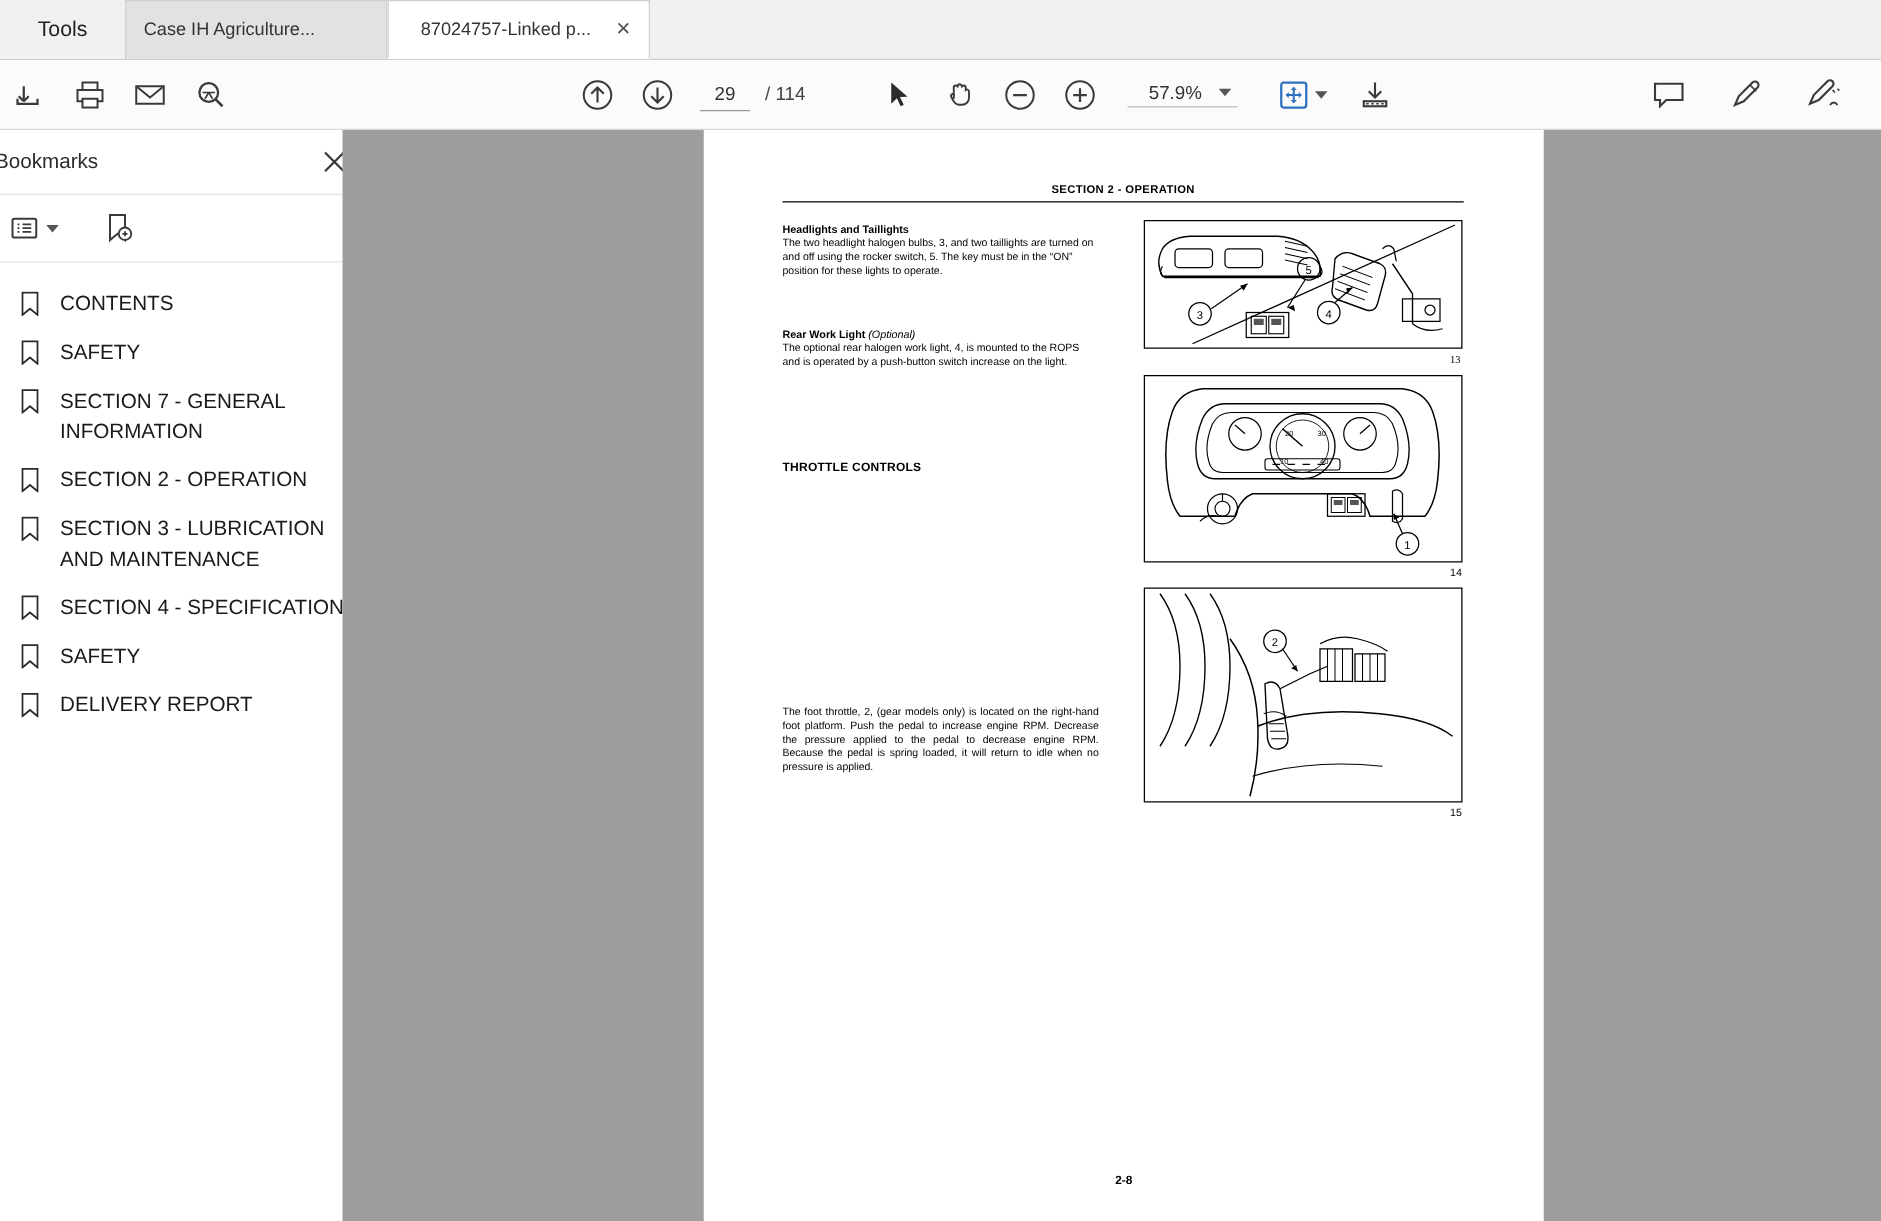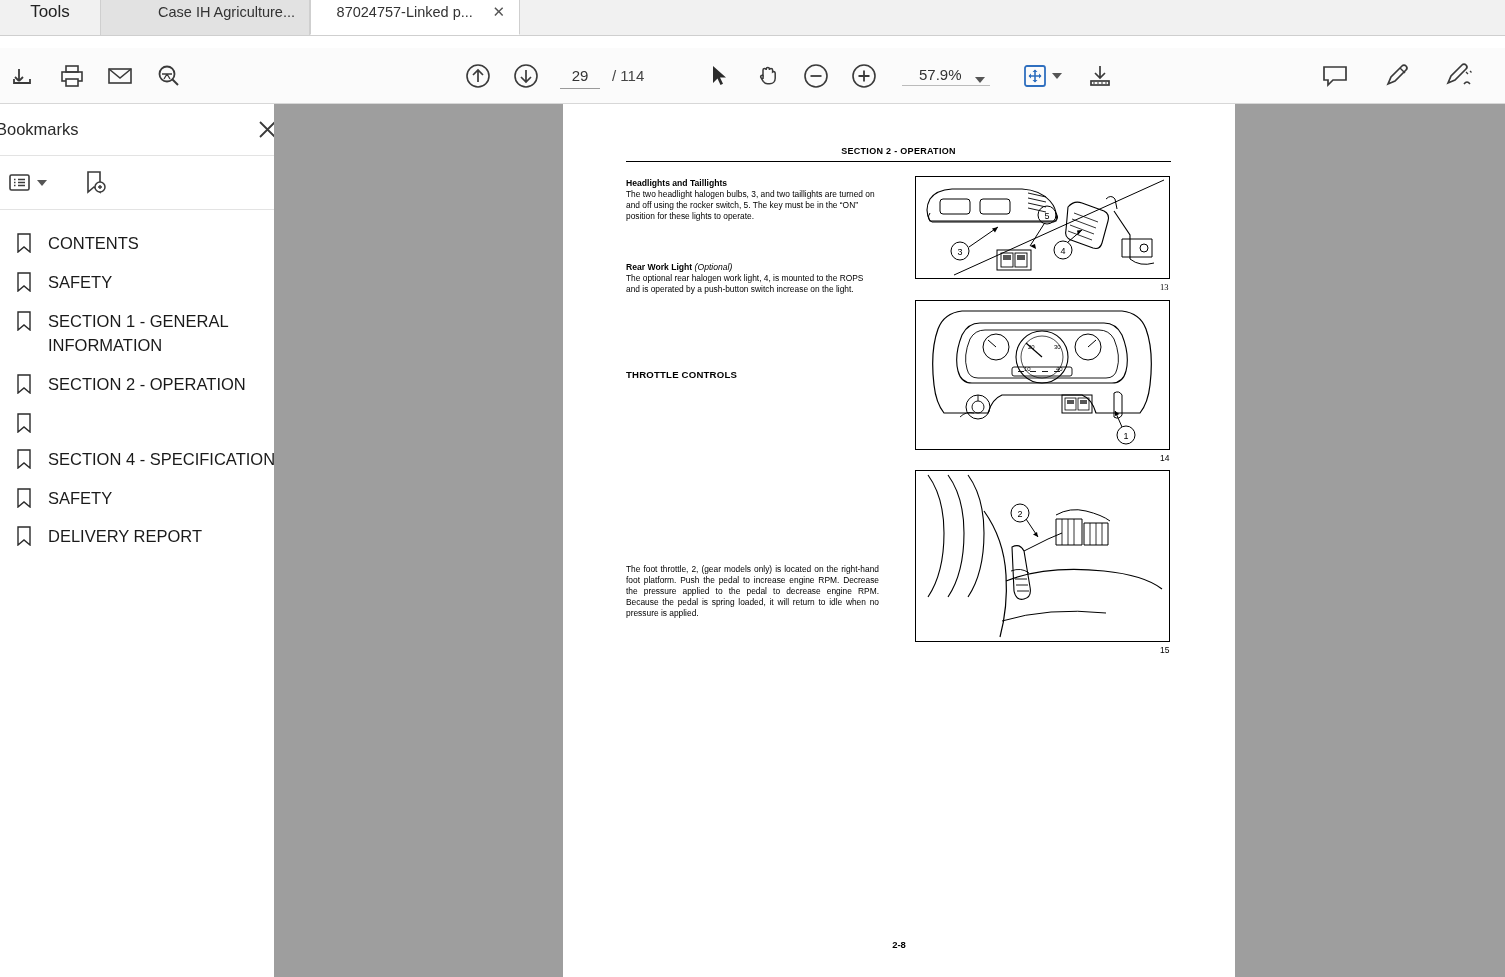--- a/index.html
+++ b/index.html
@@ -7,37 +7,37 @@
     margin: 0; padding: 0;
     width: 1505px; height: 977px;
     overflow: hidden;
     font-family: "Liberation Sans", sans-serif;
     background: #ffffff;
   }
   #app { position: relative; width: 1505px; height: 977px; background:#fff; }
 
   
   .tabbar {
-    position: absolute; top: 0; left: 0; width: 1505px; height: 36px;
+    position: absolute; top: 0; left: 0; width: 1505px; height: 48px;
     background: #f1f1f1; border-bottom: 1px solid #cfcfcf;
     display: flex; align-items: flex-end;
   }
   .tools-btn {
     width: 100px; height: 47px; display: flex; align-items: center; justify-content: center;
     font-size: 17px; color: #222; background:#f1f1f1;
   }
   .tab {
     height: 47px; min-width: 210px; max-width: 215px;
     background: #e2e2e2;
     border-left: 1px solid #cfcfcf; border-right: 1px solid #cfcfcf; border-top: 1px solid #cfcfcf;
     display: flex; align-items: center; padding: 0 14px;
     font-size: 14.5px; color: #333; position: relative;
   }
   .tab.active { background: #ffffff; border-bottom: 1px solid #fff; }
-  .tab .label { white-space: nowrap; overflow: hidden; text-overflow: ellipsis; flex: 1; text-align:right; }
+  .tab .label { white-space: nowrap; overflow: hidden; text-overflow: ellipsis; flex: 1; text-align:left; }
   .tab.active .label { text-align: center; }
   .tab .close { margin-left: 8px; font-size: 15px; color: #555; line-height: 1; }
 
   
   .toolbar {
     position: absolute; top: 48px; left: 0; width: 1505px; height: 56px;
     background: #fbfbfb; border-bottom: 1px solid #d7d7d7;
     display: flex; align-items: center;
   }
   .tb-left { display: flex; align-items: center; padding-left: 0px; }
@@ -56,21 +56,21 @@
     background: transparent; text-align: center; font-size: 15px; color: #333;
     font-family: "Liberation Sans", sans-serif; outline: none;
   }
   .pagetotal { margin-left: 12px; color: #444; font-size: 15px; }
 
   .zoombox { display:flex; align-items:center; margin-left: 14px; }
   .zoomval {
     font-size: 15px; color: #333; width: 66px; text-align: center;
   }
   .caret { width: 0; height: 0; border-left: 5px solid transparent; border-right: 5px solid transparent; border-top: 6px solid #555; margin-left: 2px;}
-  .zoom-underline { border-bottom: 1px solid #bbb; display:flex; align-items:flex-end; padding-bottom:2px;}
+  .zoom-underline { border-bottom: 1px solid #bbb; display:flex; align-items:center; padding-bottom:2px;}
 
   
   .sidebar {
     position: absolute; top: 104px; left: 0; width: 304px; height: 873px;
     background: #ffffff; border-right: 1px solid #d3d3d3;
   }
   .sb-head {
     height: 52px; display: flex; align-items: center; padding: 0 0 0 0;
     border-bottom: 1px solid #e3e3e3;
   }
@@ -314,36 +314,37 @@
             </svg>
         </span>
         <span class="bm-label">SAFETY</span>
       </div>
       <div class="bm-item">
         <span class="bm-ico">
           <svg width="16" height="20" viewBox="0 0 16 20">
               <path d="M2 1 h12 v18 l-6 -5 l-6 5 Z" fill="none" stroke="#2b2b2b" stroke-width="1.4"></path>
             </svg>
         </span>
-        <span class="bm-label">SECTION 1 - GENERAL INFORMATION</span>
+        <span class="bm-label">SECTION 7 - GENERAL INFORMATION</span>
       </div>
       <div class="bm-item">
         <span class="bm-ico">
           <svg width="16" height="20" viewBox="0 0 16 20">
               <path d="M2 1 h12 v18 l-6 -5 l-6 5 Z" fill="none" stroke="#2b2b2b" stroke-width="1.4"></path>
             </svg>
         </span>
         <span class="bm-label">SECTION 2 - OPERATION</span>
       </div>
       <div class="bm-item">
         <span class="bm-ico">
           <svg width="16" height="20" viewBox="0 0 16 20">
               <path d="M2 1 h12 v18 l-6 -5 l-6 5 Z" fill="none" stroke="#2b2b2b" stroke-width="1.4"></path>
             </svg>
         </span>
+        <span class="bm-label">SECTION 3 - LUBRICATION AND MAINTENANCE</span>
       </div>
       <div class="bm-item">
         <span class="bm-ico">
           <svg width="16" height="20" viewBox="0 0 16 20">
               <path d="M2 1 h12 v18 l-6 -5 l-6 5 Z" fill="none" stroke="#2b2b2b" stroke-width="1.4"></path>
             </svg>
         </span>
         <span class="bm-label">SECTION 4 - SPECIFICATIONS</span>
       </div>
       <div class="bm-item">

